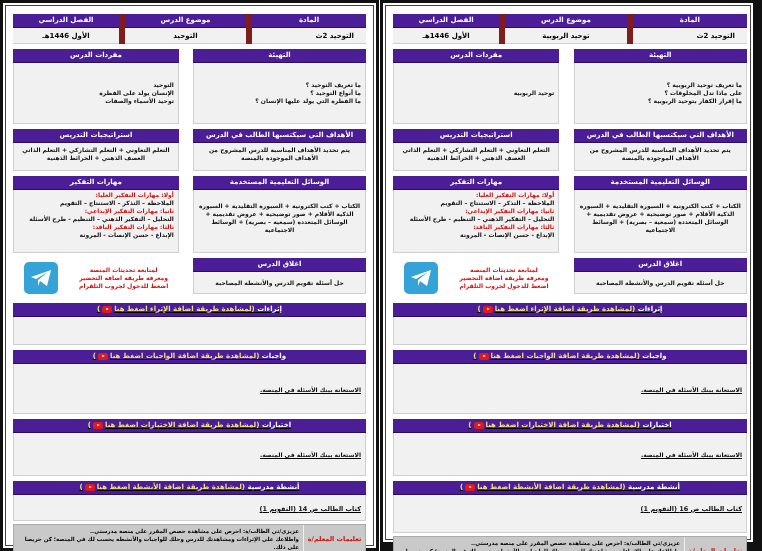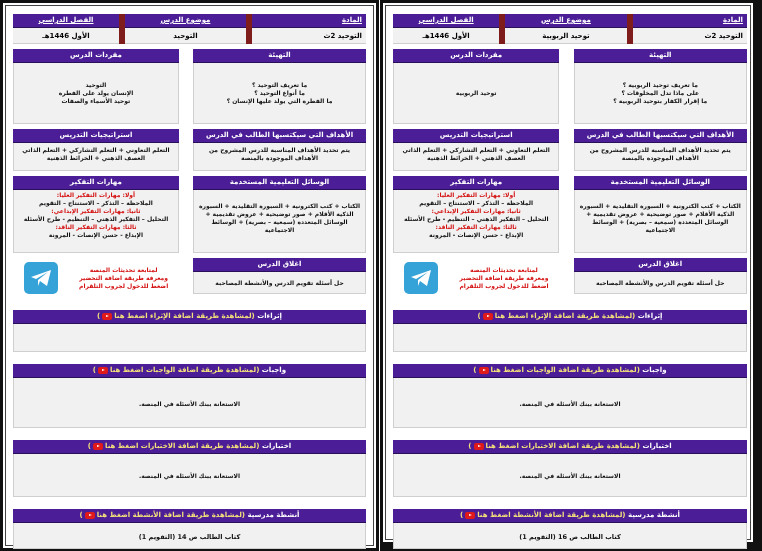--- a/index.html
+++ b/index.html
@@ -24,41 +24,41 @@
     padding: 0 4px; white-space: nowrap; overflow: hidden;
     border-bottom: 1px solid #2a0f5a;
     text-align: center;
   }
   .hdr .lnk { color: #f5e27a; }
   .box { background: #f1f1f1; border: 1px solid #cfcfcf; border-top: none; }
 
   .info { display: flex; width: 100%; }
   .info .col { border-left: 6px solid #7f1d1d; }
   .info .col:last-child { border-left: none; }
-  .info .col .hdr { text-align: center; text-decoration: underline; }
-  .info .col:first-child .hdr { text-align: right; }
+  .info .col .hdr { text-align: center; }
+  .info .col:first-child .hdr { }
   .info .val { background: #f1f1f1; font-size: 7px; font-weight: bold; text-align: center; height: 16px; line-height: 16px; border-bottom: 1px solid #cfcfcf; }
-  .info .col:first-child .val { text-align: right; padding-right: 4px; }
+  .info .col:first-child .val { text-align: right; padding-right: 12px; }
 
   .row2 { display: flex; justify-content: space-between; margin-top: 5px; }
   .pane { width: 50%; }
   .pane.r { width: 49%; }
   .pane.l { width: 47%; }
-  .body { font-size: 6px; font-weight: bold; line-height: 8px; padding: 3px 4px; color: #111; text-align: center; }
+  .body { font-size: 6px; font-weight: bold; line-height: 8px; padding: 3px 4px; color: #111; }
   .red { color: #d41010; }
   .center { text-align: center; }
 
   .tg-wrap { display: flex; align-items: center; justify-content: space-around; height: 40px; direction: ltr; }
   .tg {
     width: 34px; height: 32px; border-radius: 5px; background: #35a3d8;
     display: flex; align-items: center; justify-content: center;
   }
   .tg-text { font-size: 6px; font-weight: bold; color: #d41010; text-align: center; line-height: 8px; direction: rtl; }
 
-  .sec { margin-top: 12px; }
+  .sec { margin-top: 5px; text-decoration: underline; }
   .yt {
     display: inline-block; width: 10px; height: 7px; background: #e01a1a; border-radius: 2px;
     vertical-align: middle; position: relative; margin: 0 2px;
   }
   .yt::after { content: ""; position: absolute; left: 4px; top: 2px; border-left: 3px solid #fff; border-top: 1.5px solid transparent; border-bottom: 1.5px solid transparent; }
 
   .notes { display: flex; margin-top: 3px; background: #c9c9c9; border: 1px solid #aaa; }
   .notes .lbl { width: 62px; font-size: 6.5px; font-weight: bold; color: #d41010; display: flex; align-items: center; justify-content: center; border-left: 1px solid #eee; }
   .notes .txt { flex: 1; font-size: 5.5px; font-weight: bold; line-height: 8px; padding: 2px 4px; }
 </style>
@@ -299,21 +299,21 @@
         <span class="lnk"><span>(لمشاهدة طريقة اضافة الاختبارات اضغط هنا</span><span class="yt"></span><span>)</span></span>
       </div>
       <div class="box body" style="height:43px;line-height:38px">الاستعانة ببنك الأسئلة في المنصة.</div>
     </div>
 
     <div class="sec">
       <div class="hdr">
         <span>أنشطة مدرسية</span>
         <span class="lnk"><span>(لمشاهدة طريقة اضافة الأنشطة اضغط هنا</span><span class="yt"></span><span>)</span></span>
       </div>
-      <div class="box body" style="height:26px;line-height:22px;font-size:6.5px">كتاب الطالب ص 16 (التقويم 1)</div>
+      <div class="box body" style="height:38px;line-height:22px;font-size:6.5px">كتاب الطالب ص 16 (التقويم 1)</div>
     </div>
 
     <div class="notes">
       <div class="lbl">تعليمات المعلم/ة</div>
       <div class="txt">
             <div>عزيزي/تي الطالب/ة: احرص على مشاهدة حصص المقرر على منصة مدرستي..</div>
             <div>واطلاعك على الإثراءات ومشاهدتك للدرس وحلك للواجبات والأنشطة يحسب لك في المنصة؛ كن حريصا على ذلك.</div>
           </div>
     </div>
   </div>

